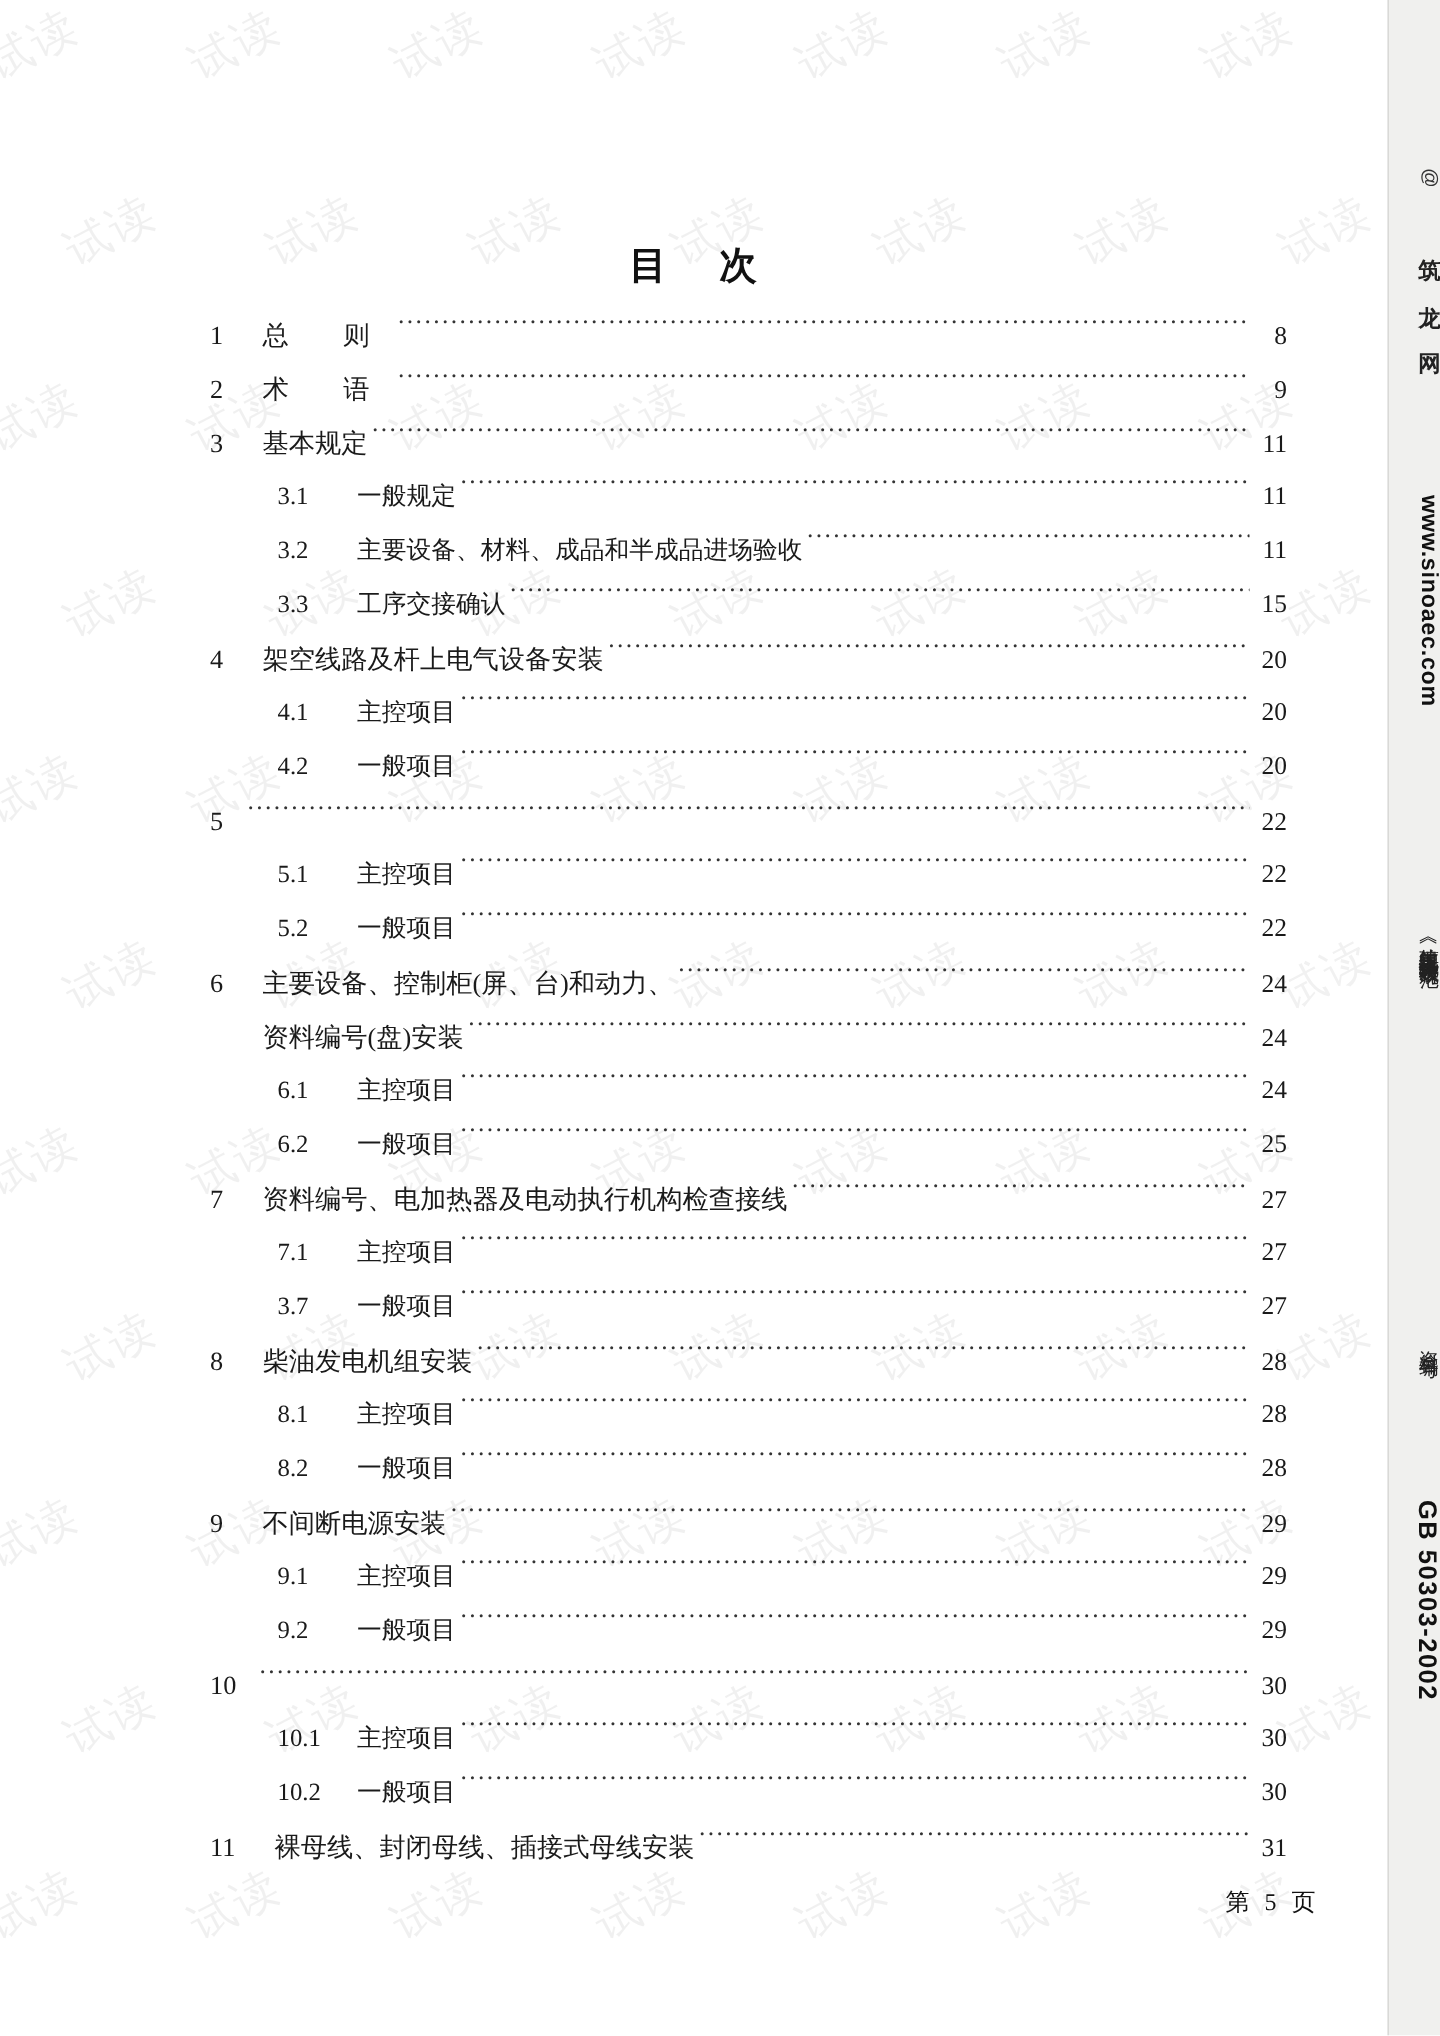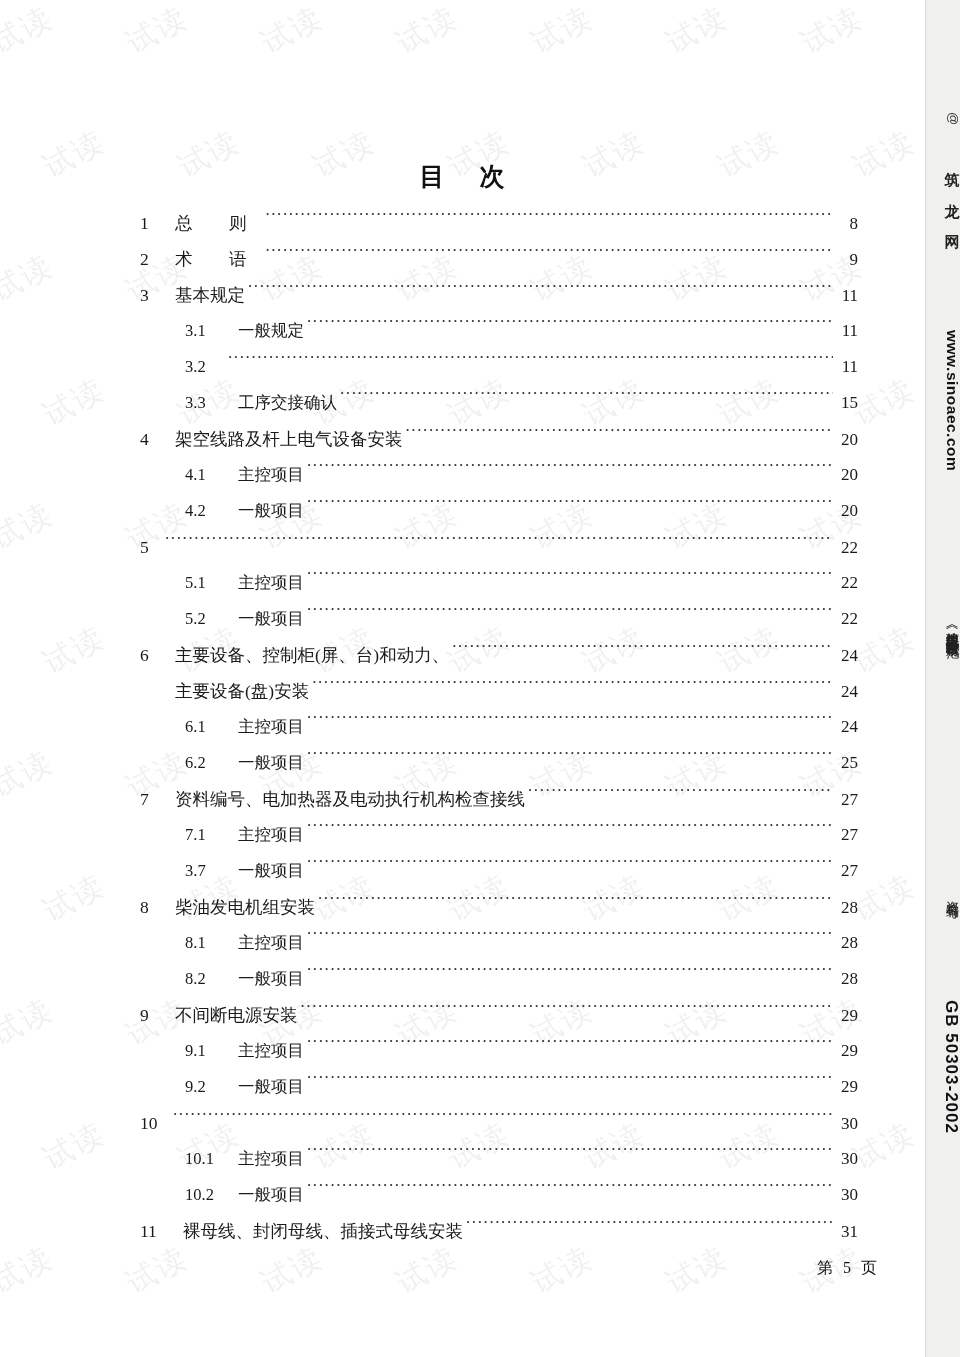--- a/index.html
+++ b/index.html
@@ -294,20 +294,21 @@
         <span class="pg">11</span>
       </div>
       <div class="toc-row lvl2">
         <span class="num l2">3.1</span>
         <span class="label">一般规定</span>
         <span class="leader"></span>
         <span class="pg">11</span>
       </div>
       <div class="toc-row lvl2">
         <span class="num l2">3.2</span>
+        <span class="label">主要设备、材料、成品和半成品进场验收</span>
         <span class="leader"></span>
         <span class="pg">11</span>
       </div>
       <div class="toc-row lvl2">
         <span class="num l2">3.3</span>
         <span class="label">工序交接确认</span>
         <span class="leader"></span>
         <span class="pg">15</span>
       </div>
       <div class="toc-row">
@@ -346,21 +347,21 @@
         <span class="pg">22</span>
       </div>
       <div class="toc-row">
         <span class="num">6</span>
         <span class="label">主要设备、控制柜(屏、台)和动力、</span>
         <span class="leader"></span>
         <span class="pg">24</span>
       </div>
       <div class="toc-row cont">
         <span class="num"></span>
-        <span class="label">主要设备(盘)安装</span>
+        <span class="label">资料编号(盘)安装</span>
         <span class="leader"></span>
         <span class="pg">24</span>
       </div>
       <div class="toc-row lvl2">
         <span class="num l2">6.1</span>
         <span class="label">主控项目</span>
         <span class="leader"></span>
         <span class="pg">24</span>
       </div>
       <div class="toc-row lvl2">

